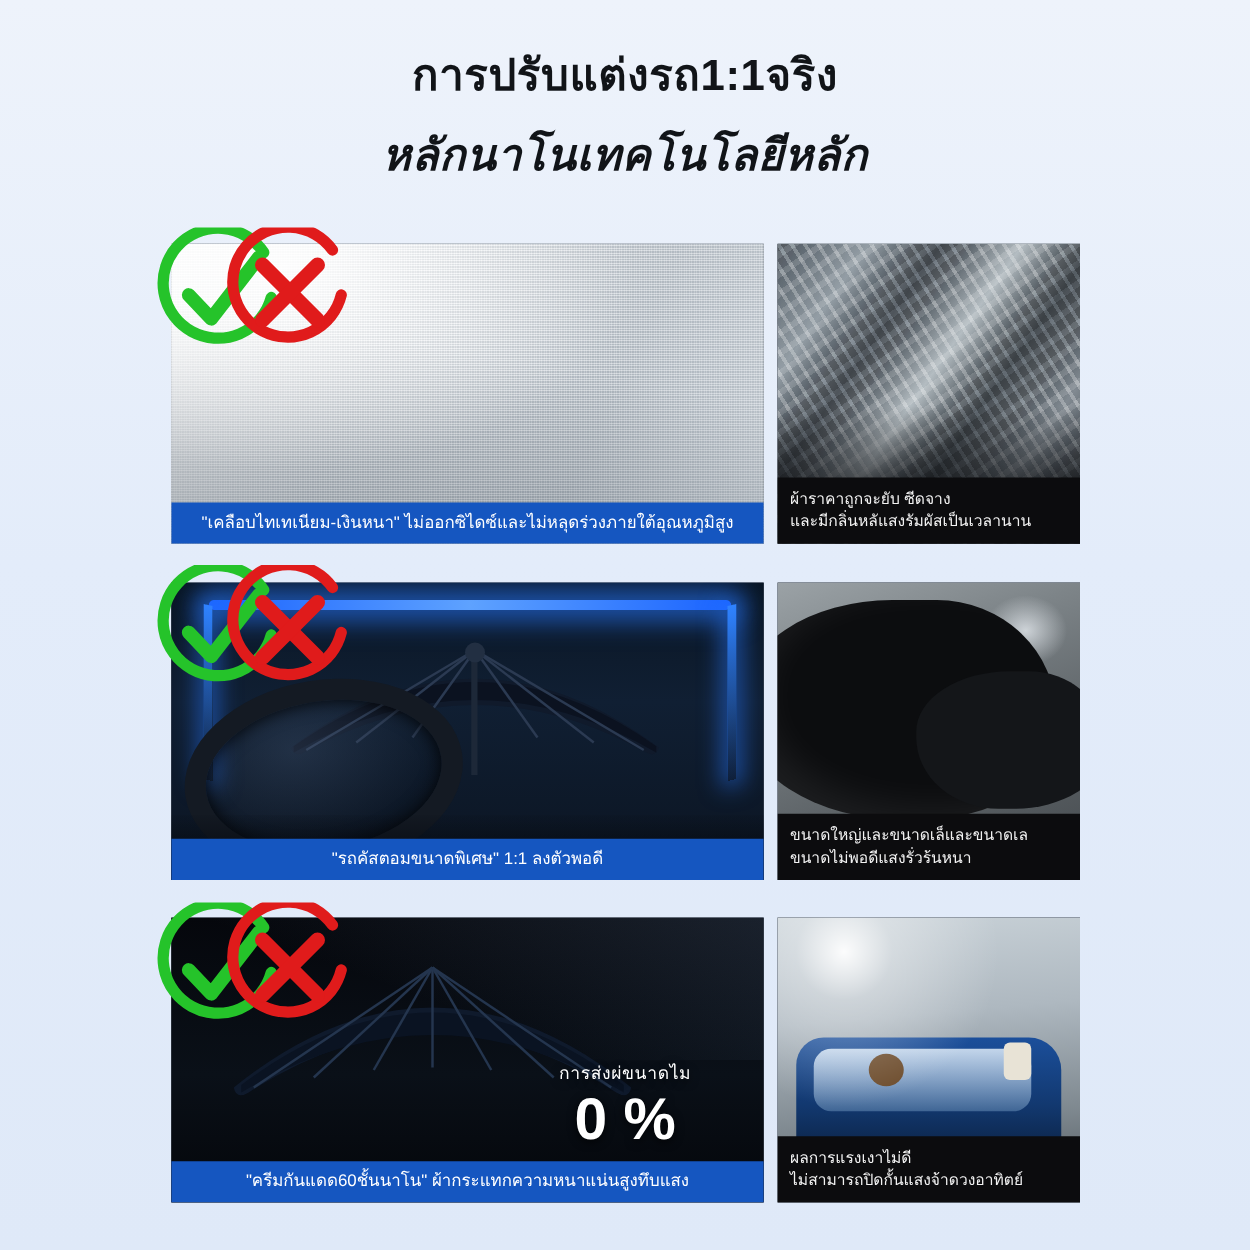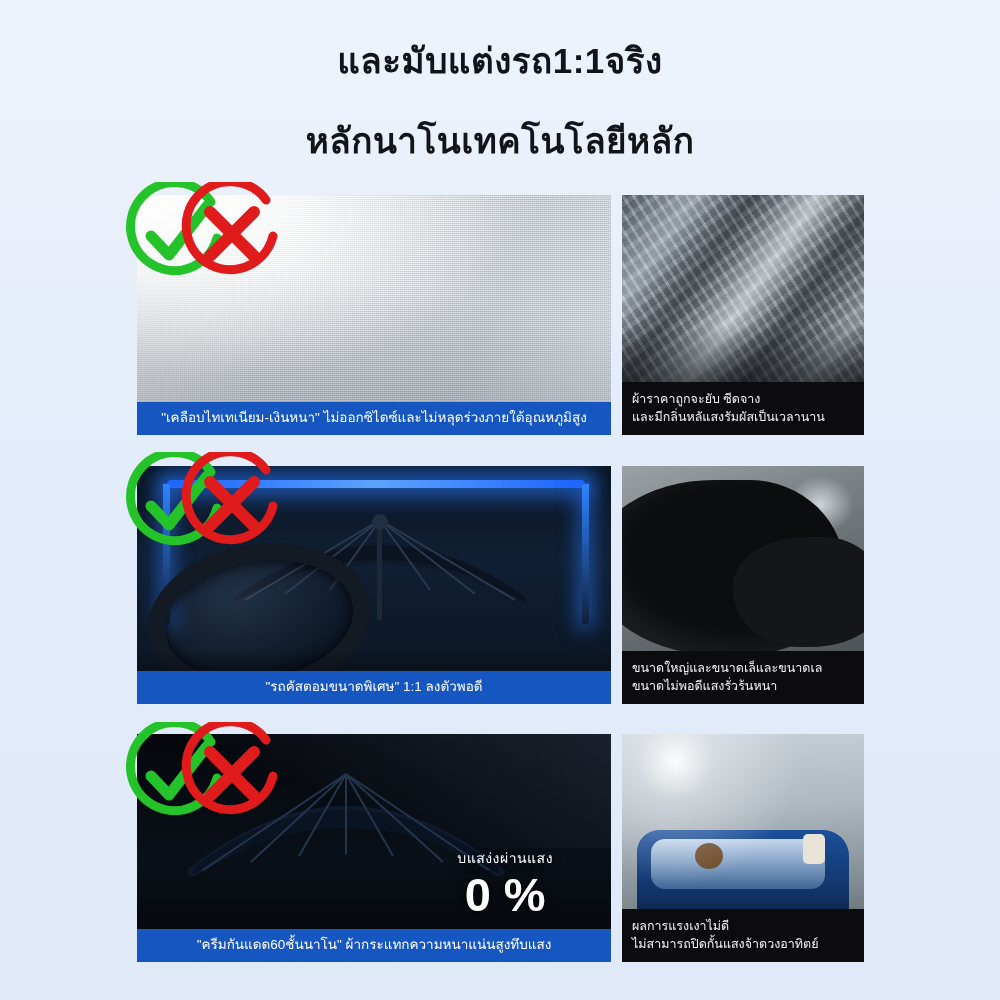--- a/index.html
+++ b/index.html
@@ -30,21 +30,22 @@
     text-align: center;
   }
   .headline {
     font-size: 35px;
     font-weight: bold;
     color: #111418;
     letter-spacing: 0.5px;
     line-height: 1.55;
   }
   .headline.second {
-    margin-top: 26px;
+    margin-top: 10px;
+    font-style: italic;
   }
 
   
   .row {
     position: absolute;
     left: 137px;
     width: 727px;
   }
   .row1 { top: 195px; height: 240px; }
   .row2 { top: 466px; height: 238px; }
@@ -313,21 +314,21 @@
     border-radius: 5px;
     background: #e8e3d6;
   }
 </style>
 </head>
 <body>
 
 <div class="poster">
 
   <div class="headings">
-    <div class="headline">และมับแต่งรถ1:1จริง</div>
+    <div class="headline">การปรับแต่งรถ1:1จริง</div>
     <div class="headline second">หลักนาโนเทคโนโลยีหลัก</div>
   </div>
 
   <div class="row row1">
     <div class="panel good">
       <div class="fabric"></div>
       <div class="fabric-shade"></div>
       <div class="caption">"เคลือบไทเทเนียม-เงินหนา" ไม่ออกซิไดซ์และไม่หลุดร่วงภายใต้อุณหภูมิสูง</div>
     </div>
     <div class="panel bad">
@@ -394,21 +395,21 @@
               <path d="M165 16 L70 104"></path>
               <path d="M165 16 L118 98"></path>
               <path d="M165 16 L165 96"></path>
               <path d="M165 16 L212 98"></path>
               <path d="M165 16 L262 104"></path>
               <path d="M165 16 L308 112"></path>
             </g>
           </svg>
         </div>
         <div class="zero-block">
-          <div class="zero-label">บแสง่งผ่านแสง</div>
+          <div class="zero-label">การส่งผ่ขนาดไม</div>
           <div class="zero-value">0 %</div>
         </div>
       </div>
       <div class="caption">"ครีมกันแดด60ชั้นนาโน" ผ้ากระแทกความหนาแน่นสูงทึบแสง</div>
     </div>
     <div class="panel bad">
       <div class="sunshine">
         <div class="sun-car"></div>
         <div class="sun-glass"></div>
         <div class="sun-toy"></div>

